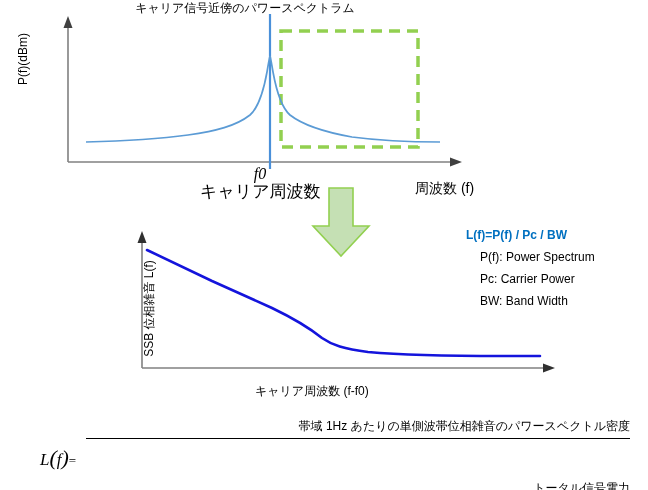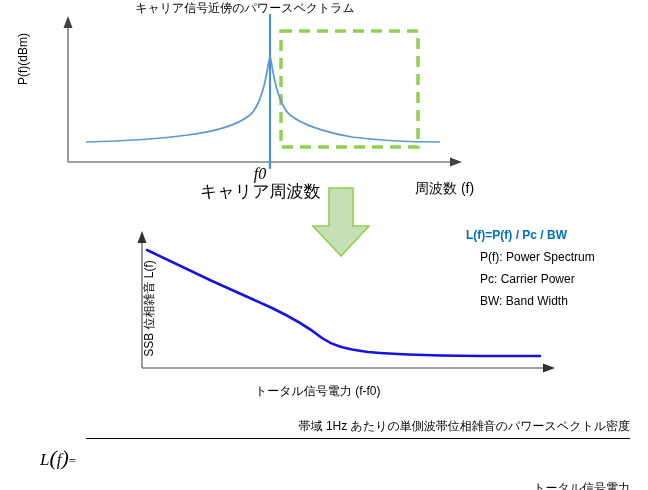--- a/index.html
+++ b/index.html
@@ -189,21 +189,21 @@
 <svg class="abs" id="bot-chart-area" viewBox="0 0 445 150" width="445" height="150">
   <line x1="20" y1="12" x2="20" y2="140" stroke="#808080" stroke-width="1.6"></line>
   <polygon points="20,3 15.5,15 24.5,15" fill="#303030"></polygon>
   <line x1="20" y1="140" x2="424" y2="140" stroke="#808080" stroke-width="1.6"></line>
   <polygon points="433,140 421,135.5 421,144.5" fill="#303030"></polygon>
 
   <path fill="none" stroke="#1414DC" stroke-width="2.6" stroke-linecap="round" d="M 25,22 L 90,53 L 150,80 C 175,92 190,102 200,110
            C 210,117 222,121 246,124 C 280,127 330,128 380,128 L 418,128"></path>
 </svg>
 
-<div class="abs" id="bot-xlabel">トータル信号電力 (f-f0)</div>
+<div class="abs" id="bot-xlabel">キャリア周波数 (f-f0)</div>
 
 <div class="abs" id="legend-block">
   <div id="legend-title">L(f)=P(f) / Pc / BW</div>
   <div class="legend-item">P(f): Power Spectrum</div>
   <div class="legend-item">Pc: Carrier Power</div>
   <div class="legend-item">BW: Band Width</div>
 </div>
 
 <div class="abs" id="formula-block">
   <div id="formula-lhs"><span>L</span><span class="paren">(</span><span>f</span><span class="paren">)</span><span class="eq">=</span></div>

